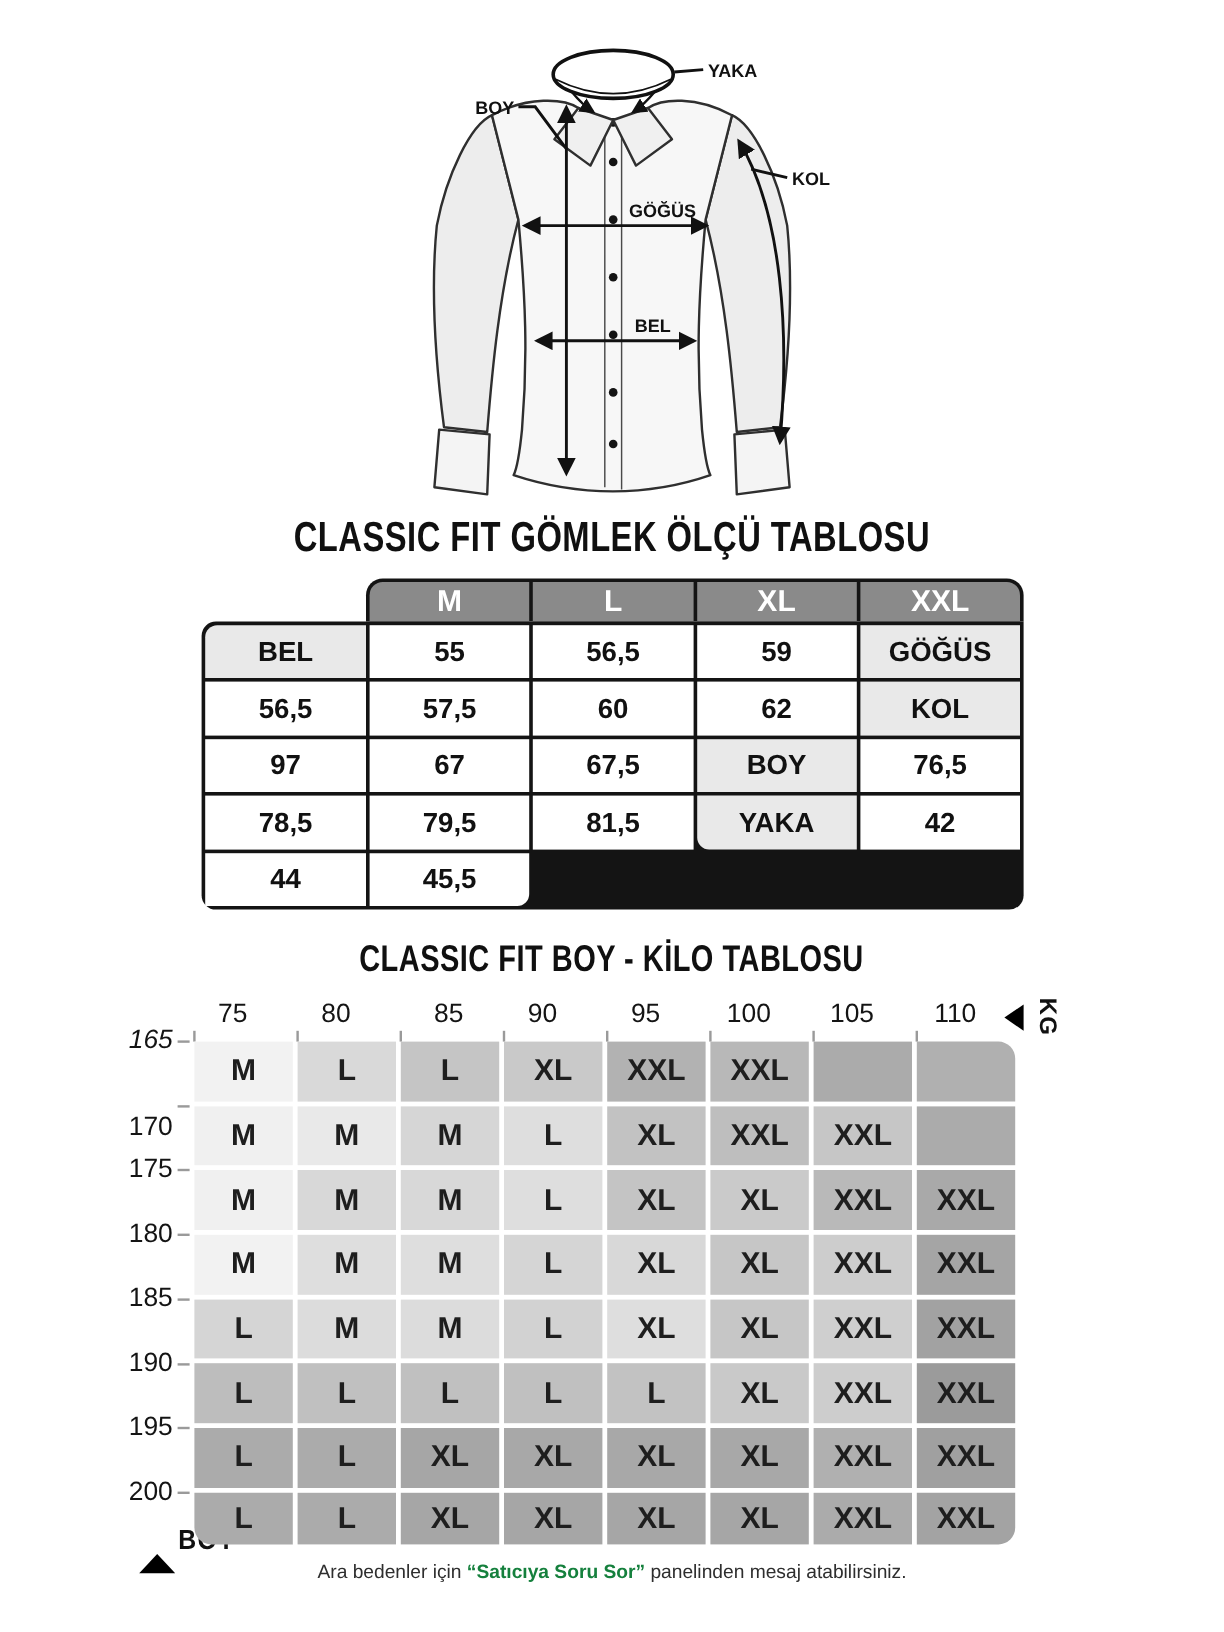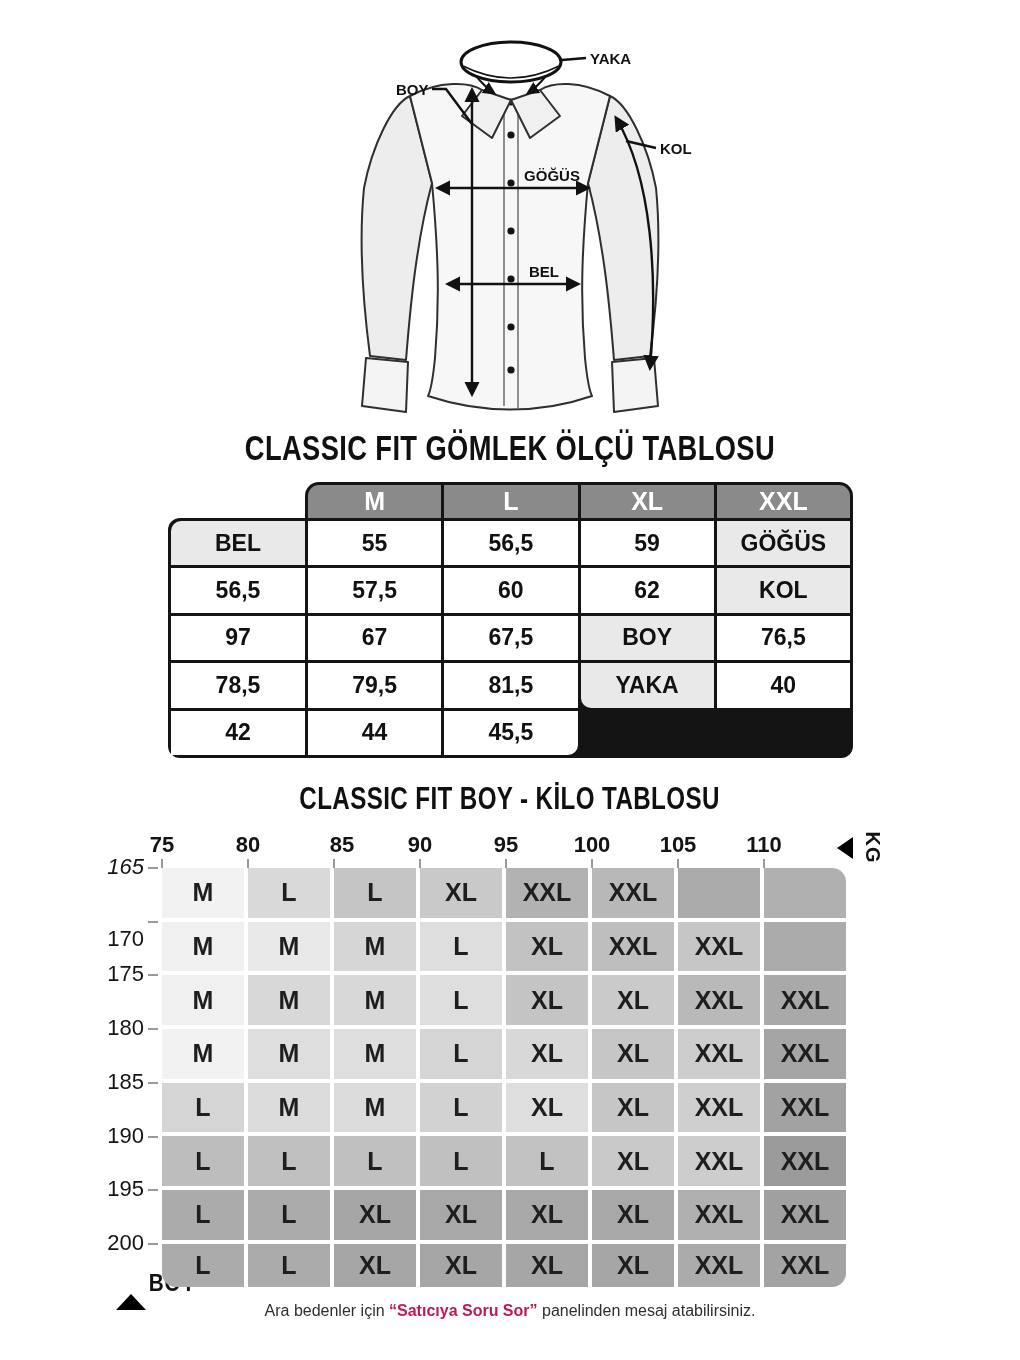--- a/index.html
+++ b/index.html
@@ -24,42 +24,42 @@
   .t1-body{position:absolute;left:168px;top:518px;width:685px;height:240px;box-sizing:border-box;
     background:#141414;border-radius:12px 0 12px 12px;display:grid;
     grid-template-columns:134px repeat(4,1fr);grid-auto-rows:1fr;gap:3px;padding:3px;}
   .lcell{background:#e9e9e9;font-weight:700;font-size:23px;display:flex;align-items:center;justify-content:center;}
   .vcell{background:#ffffff;font-weight:600;font-size:23px;display:flex;align-items:center;justify-content:center;}
   .tl{border-top-left-radius:10px;}
   .bl{border-bottom-left-radius:10px;}
   .br{border-bottom-right-radius:10px;}
   
   .kg-axis{position:absolute;left:162px;top:832px;width:700px;height:36px;}
-  .kg-num{position:absolute;top:0;transform:translateX(-50%);font-size:22px;font-weight:700;color:#141414;}
+  .kg-num{position:absolute;top:0;transform:translateX(-50%);font-size:22px;font-weight:400;color:#141414;margin-left:32px;}
   .kg-tick{position:absolute;top:27px;width:2px;height:9px;background:#9a9a9a;transform:translateX(-50%);}
   .kg-marker{position:absolute;left:837px;top:836px;display:flex;align-items:center;gap:3px;}
   .kg-arrow{width:0;height:0;border-top:11px solid transparent;border-bottom:11px solid transparent;
     border-right:16px solid #000;}
   .kg-text{display:inline-block;transform:rotate(90deg);font-weight:800;font-size:20px;letter-spacing:1px;}
   .boy-axis{position:absolute;left:88px;top:868px;width:72px;height:400px;}
   .boy-num{position:absolute;right:16px;transform:translateY(-55%);font-size:22px;font-weight:500;color:#141414;}
   .boy-tick{position:absolute;right:2px;width:10px;height:2px;background:#9a9a9a;transform:translateY(-50%);}
   .boy-marker{position:absolute;left:116px;top:1270px;width:64px;text-align:center;}
   .boy-arrow{width:0;height:0;border-left:15px solid transparent;border-right:15px solid transparent;
     border-bottom:16px solid #000;margin:0 auto 2px auto;}
   .boy-text{display:inline-block;font-weight:800;font-size:23px;letter-spacing:1px;transform:scaleX(0.9);}
   .w-grid{position:absolute;left:162px;top:868px;display:grid;
     grid-template-columns:repeat(8,82px);grid-template-rows:repeat(7,49.7px) 43px;gap:4px;}
   .wcell{display:flex;align-items:center;justify-content:center;font-size:25px;font-weight:600;color:#1e1e1e;}
   .wcell.tr{border-top-right-radius:14px;}
   .wcell.wbl{border-bottom-left-radius:14px;}
   .wcell.wbr{border-bottom-right-radius:14px;}
   
   .footer{position:absolute;top:1302px;width:100%;text-align:center;font-size:16px;color:#2e2e2e;}
-  .footer b{color:#be185d;}
+  .footer b{color:#15803d;}
   
   .shirt{position:absolute;left:300px;top:38px;}
   .shirt text{font-family:"Liberation Sans", sans-serif;font-weight:700;font-size:15px;fill:#111;}
 </style>
 </head>
 <body>
 
 <svg class="shirt" width="420" height="392" viewBox="0 0 420 392">
   <defs>
     <marker id="ah" viewBox="0 0 10 10" refX="8" refY="5" markerWidth="6.5" markerHeight="6.5" orient="auto-start-reverse">
@@ -128,21 +128,20 @@
     <div class="lcell">KOL</div>
     <div class="vcell">97</div>
     <div class="vcell">67</div>
     <div class="vcell">67,5</div>
     <div class="lcell">BOY</div>
     <div class="vcell">76,5</div>
     <div class="vcell">78,5</div>
     <div class="vcell">79,5</div>
     <div class="vcell">81,5</div>
     <div class="lcell bl">YAKA</div>
-    <div class="vcell">40</div>
     <div class="vcell">42</div>
     <div class="vcell">44</div>
     <div class="vcell br">45,5</div>
   </div>
 
 <div class="title t2"><span class="inner">CLASSIC FIT BOY - KİLO TABLOSU</span></div>
 
 <div class="kg-axis" id="kg-axis">
     <div class="kg-num" style="left: 0px;">75</div>
     <div class="kg-tick" style="left: 0px;"></div>

